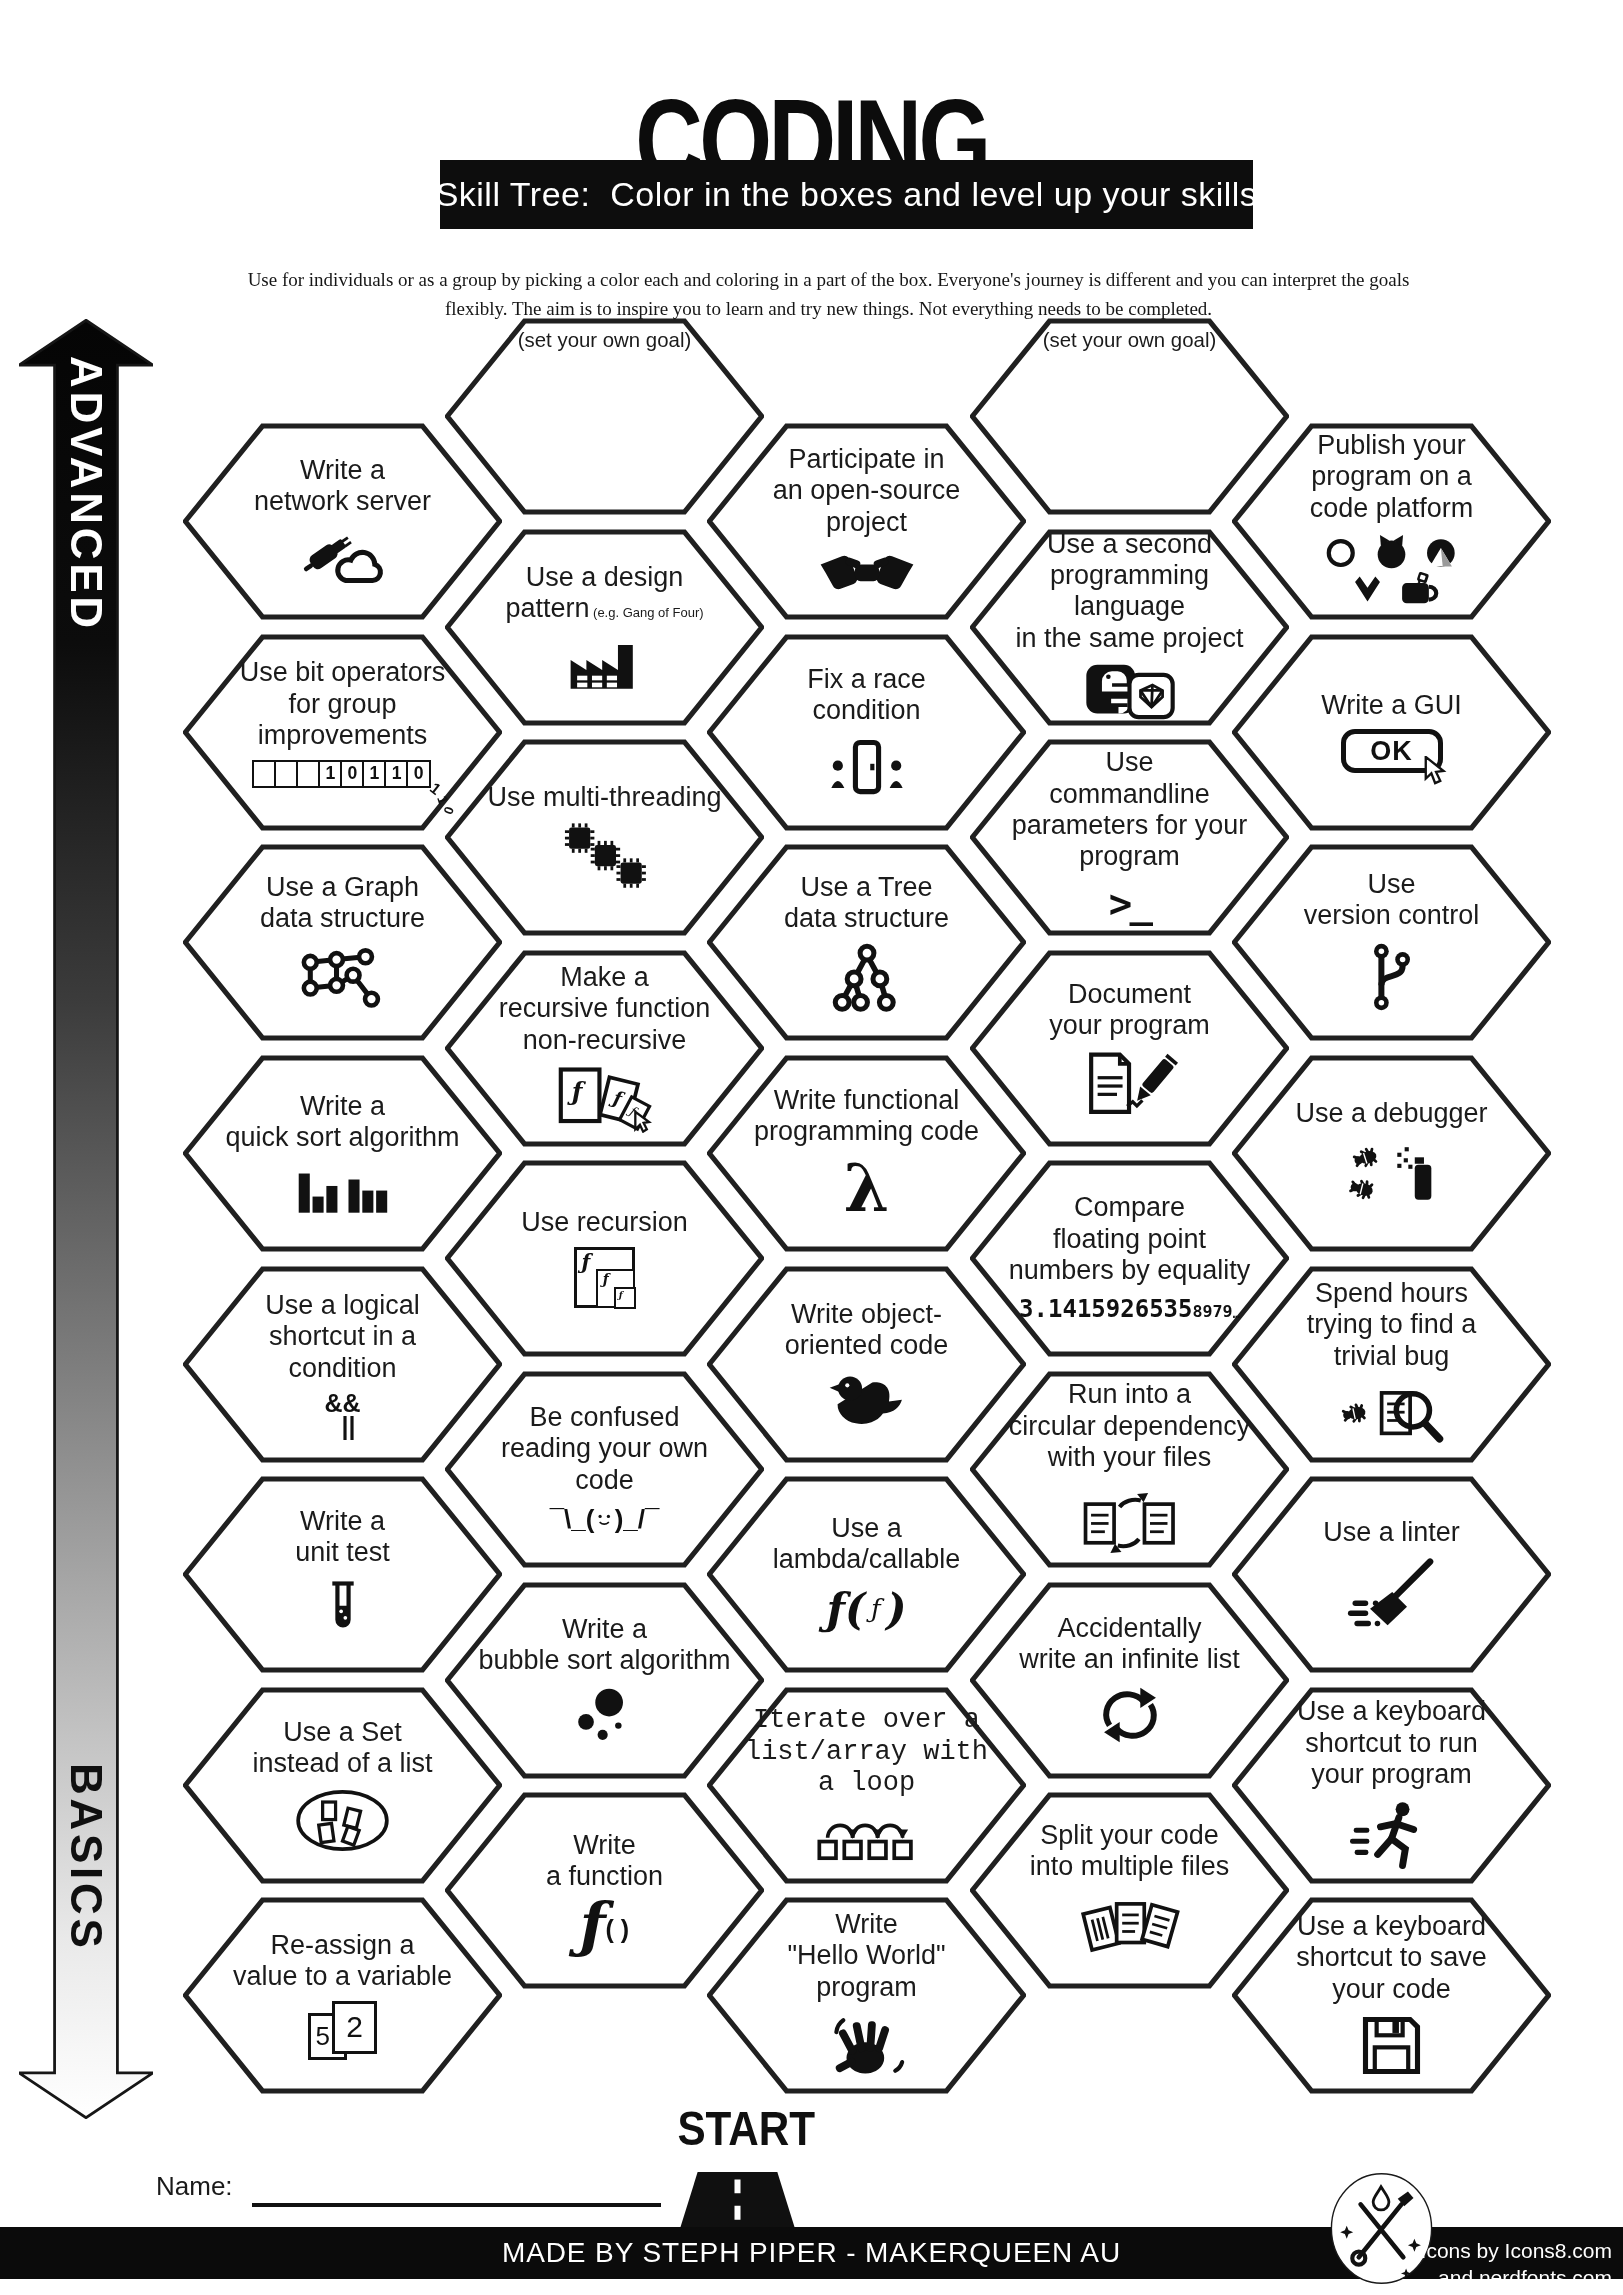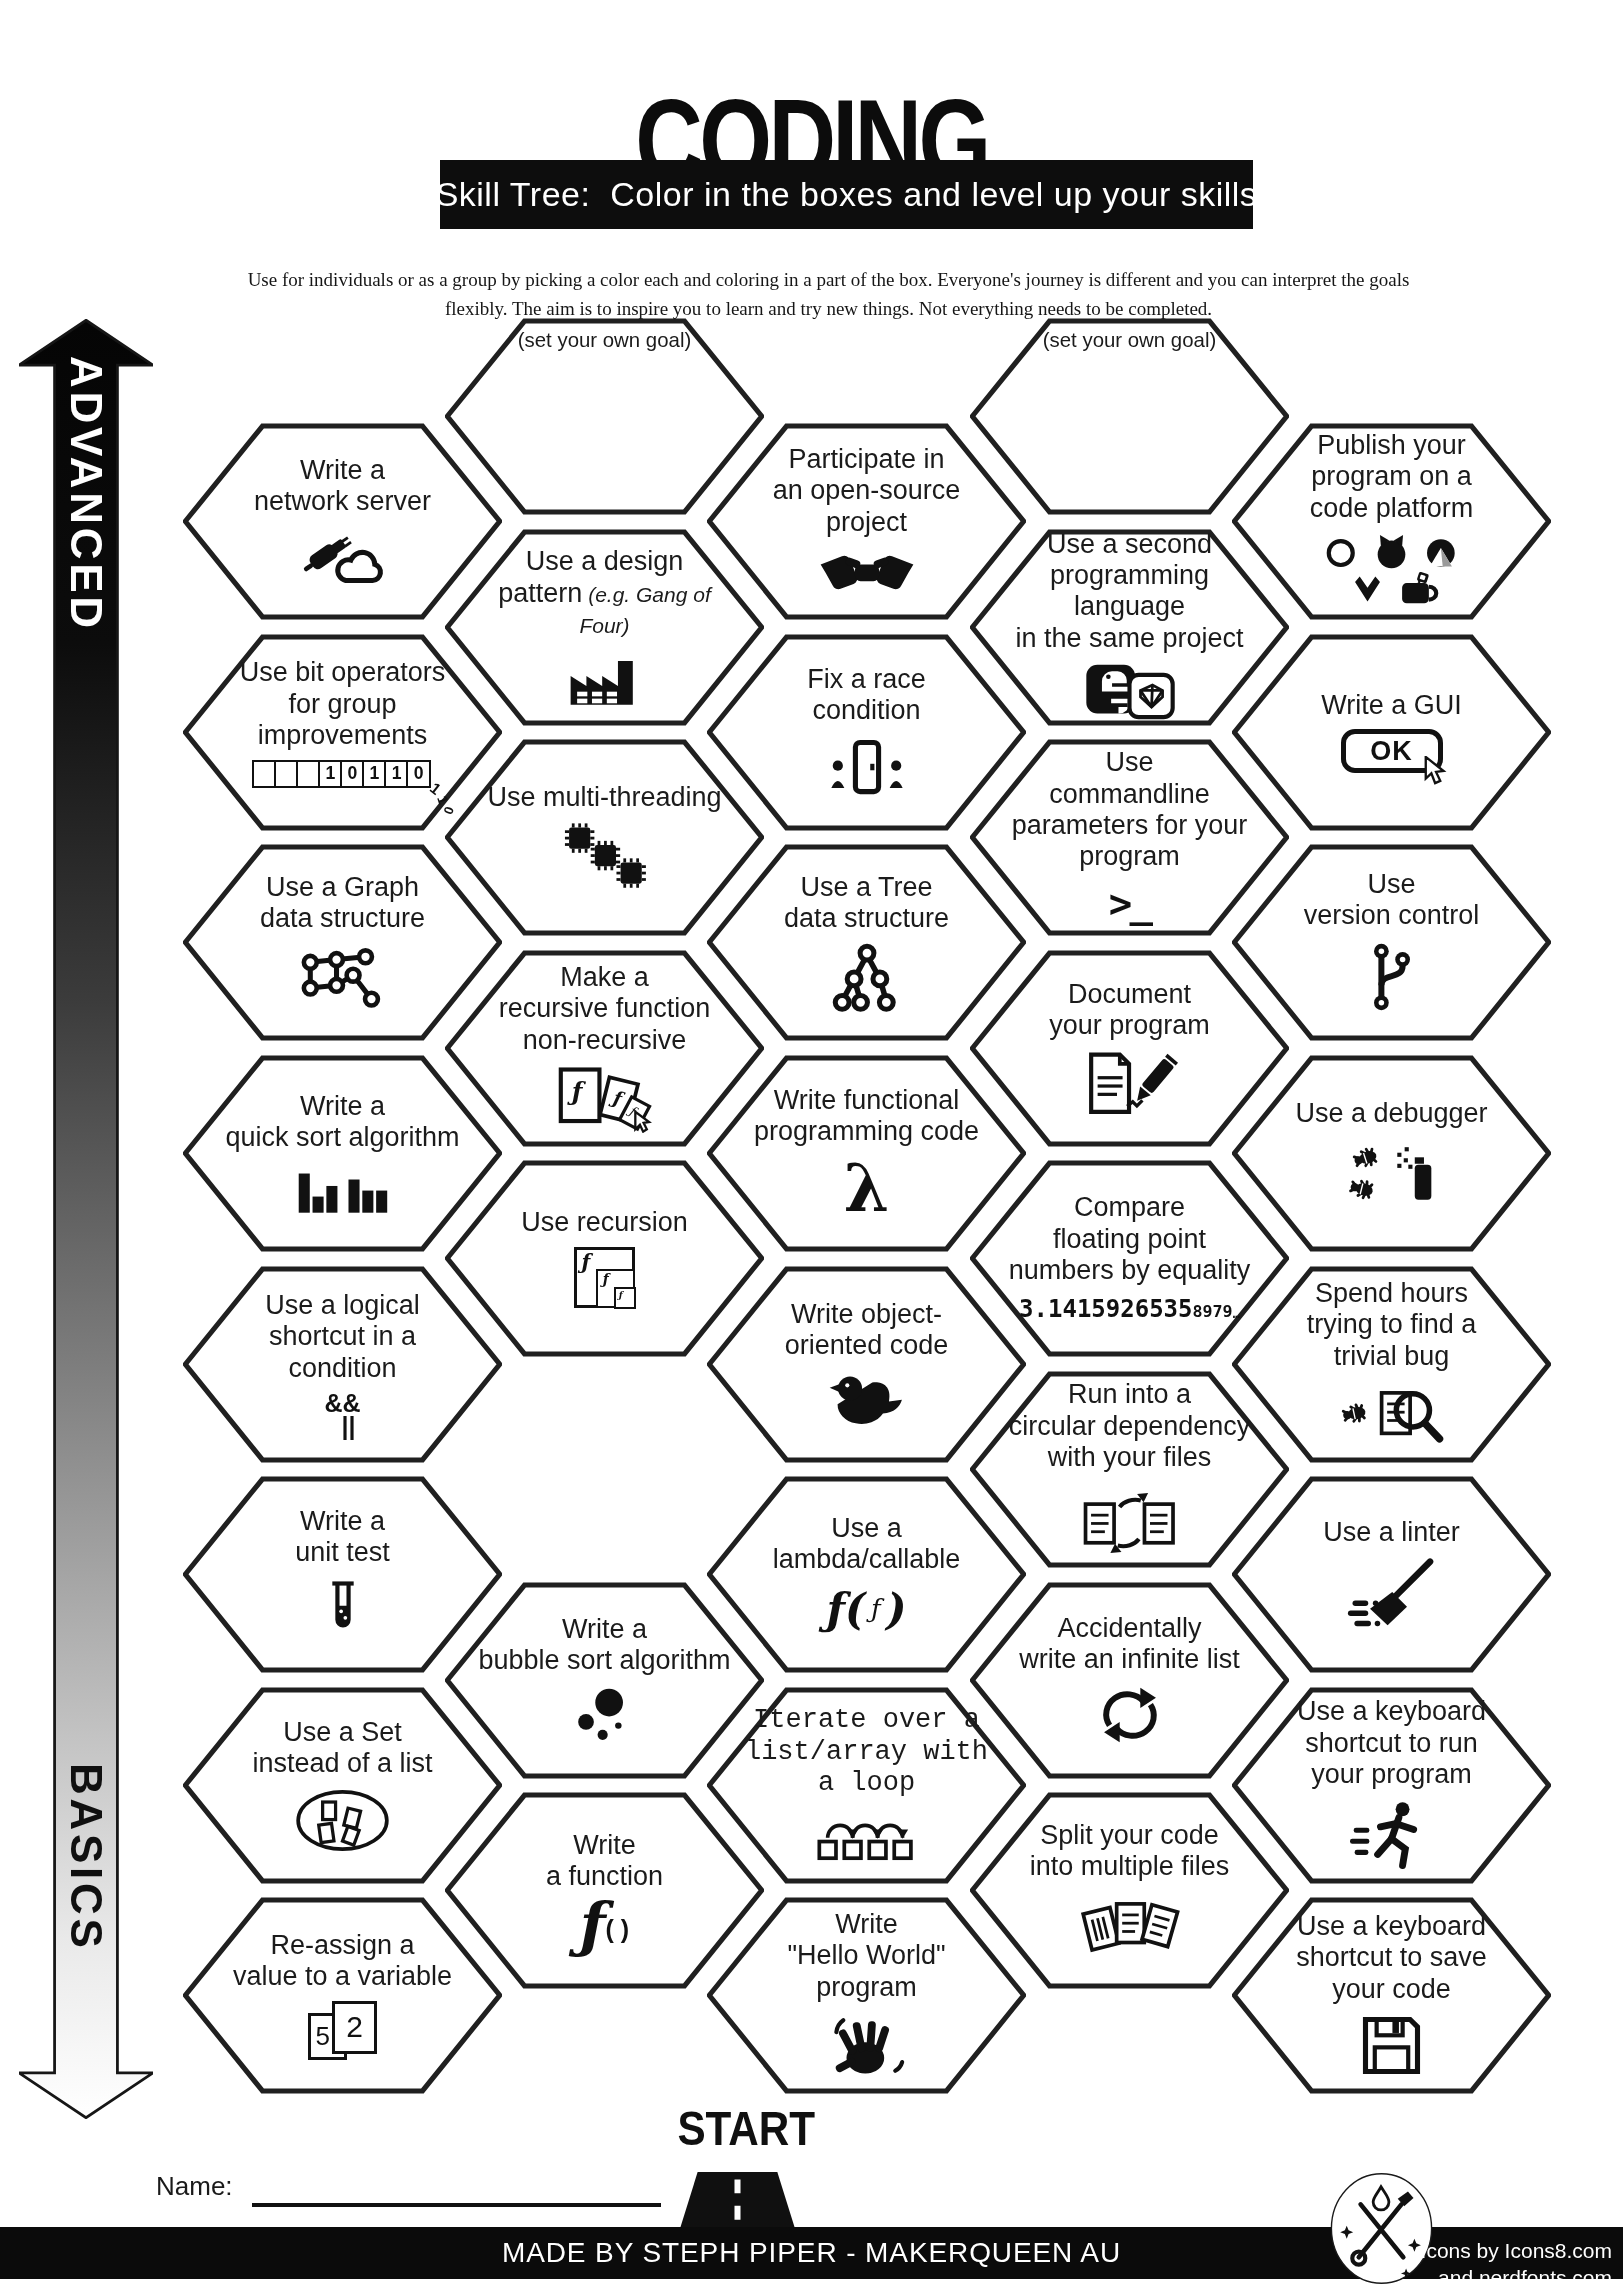--- a/index.html
+++ b/index.html
@@ -34,21 +34,21 @@
   #honeycomb{position:absolute;inset:0;}
   .hex{position:absolute;width:319px;height:197px;}
   .hex .hx{position:absolute;left:0;top:0;}
   .hex-content{
     position:absolute;inset:0;display:flex;flex-direction:column;align-items:center;
     justify-content:center;gap:8.3px;text-align:center;padding:5.6px 27px 7.4px;box-sizing:border-box;
   }
   .hex.goal .hex-content{justify-content:flex-start;padding-top:11px;}
   .lbl{font-size:27px;line-height:1.16;white-space:pre-line;color:#1b1b1b;}
   .goal .lbl{font-size:20.4px;}
-  .lbl-small{font-size:21px;font-style:italic;}
+  .lbl-small{font-size:13px;}
   .icon{display:flex;align-items:center;justify-content:center;position:relative;}
   
   .term{font-family:"DejaVu Sans Mono",monospace;font-size:39px;font-weight:700;letter-spacing:-2.8px;color:#111;}
   .lam{font-family:"DejaVu Serif",serif;font-size:65px;line-height:1;font-weight:600;color:#111;}
   .shrug{display:flex;align-items:center;font-size:26px;font-weight:600;color:#111;gap:0.9px;}
   .logicops{font-size:25px;font-weight:700;line-height:.9;color:#111;}
   .logicops .lo2{margin-left:12px;}
   .pid{display:flex;align-items:flex-end;font-family:"DejaVu Sans Mono",monospace;font-weight:600;color:#111;}
   .pid .p1{font-size:24px;}.pid .p2{font-size:16.7px;padding-bottom:1.4px;}.pid .p3{font-size:12px;padding-bottom:1.9px;}
   .fni{display:flex;align-items:flex-end;color:#111;}
@@ -404,20 +404,41 @@
             <div class="nest n2">
               <span>ƒ</span>
               <div class="nest n3">
                 <span>ƒ</span>
               </div>
             </div>
           </div>
         </div>
       </div>
     </div>
+    <div class="hex" style="left: 445px; top: 1371px;">
+      <svg class="hx" width="319" height="197" viewBox="0 0 690 425">
+    <polygon points="5,212 172,6 518,6 685,212 518,419 172,419" fill="#ffffff" stroke="#202020" stroke-width="11"></polygon>
+      </svg>
+   <div class="hex-content">
+     <div class="lbl">Be confused
+reading your own
+code</div>
+        <div class="icon">
+          <div class="shrug">
+            <span>¯\_(</span>
+            <svg width="18.5" height="18.5" viewBox="0 0 40 40">
+              <circle cx="11" cy="14" r="3.5" fill="#111"></circle>
+              <circle cx="29" cy="14" r="3.5" fill="#111"></circle>
+              <path d="M10,26 q10,9 20,0" stroke="#111" stroke-width="3.5" fill="none"></path>
+            </svg>
+            <span>)_/¯</span>
+          </div>
+        </div>
+      </div>
+    </div>
     <div class="hex" style="left: 445px; top: 1582px;">
       <svg class="hx" width="319" height="197" viewBox="0 0 690 425">
     <polygon points="5,212 172,6 518,6 685,212 518,419 172,419" fill="#ffffff" stroke="#202020" stroke-width="11"></polygon>
       </svg>
    <div class="hex-content">
      <div class="lbl">Write a
 bubble sort algorithm</div>
         <div class="icon">
           <svg width="65" height="60" viewBox="0 0 140 130">
             <g fill="#111">

